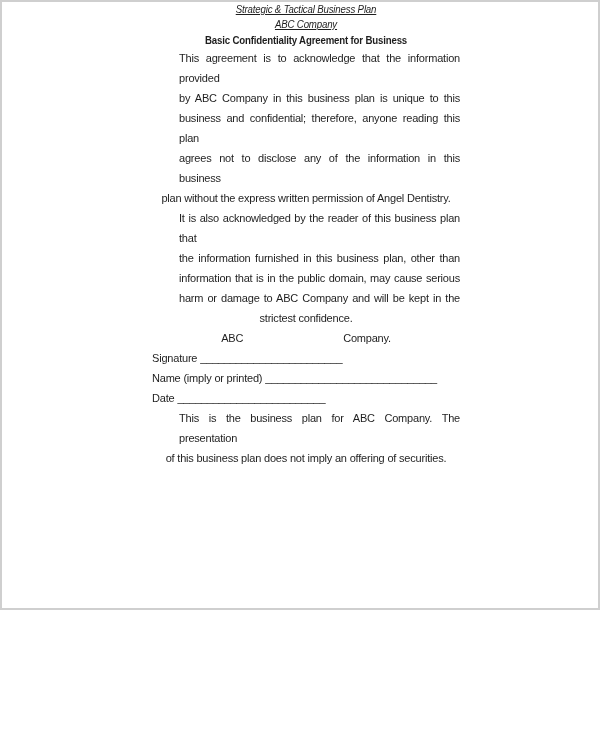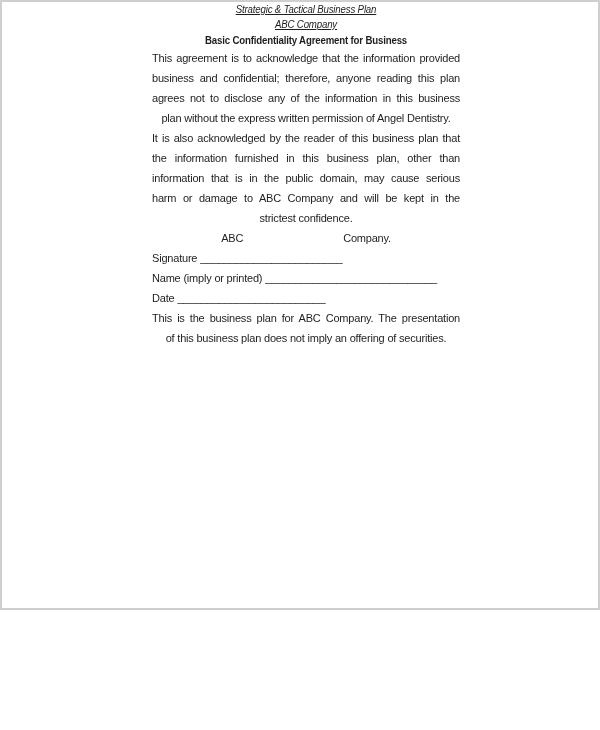--- a/index.html
+++ b/index.html
@@ -23,21 +23,21 @@
   .u { text-decoration:underline; }
 
   .heading { margin-top:17px; text-align:center; font-weight:bold; font-size:11.5px;
              line-height:16px; transform:scaleX(0.84); transform-origin:center; white-space:nowrap; }
 
   .para { }
   .p1 { margin-top:16px; }
   .p2 { margin-top:14px; }
   .p3 { margin-top:10px; }
   .line { line-height:20px; }
-  .j { text-align:justify; text-align-last:justify; }
+  .j { text-align:justify; text-align-last:justify;margin-left:27px; }
   .last { text-align:center; }
   .rel { position:relative; }
 
   .cursor { position:absolute; right:-2px; top:3px; width:2px; height:14px; background:#000000; }
 
   .gap { display:inline-block; width:100px; height:1px; }
 
   .sigrow { line-height:20px; white-space:nowrap; }
   .sig-signature { margin-top:38px; }
   .sig-name { margin-top:15px; }
@@ -54,20 +54,21 @@
 
     <div class="title-block">
       <div class="line-t"><span class="u">Strategic &amp; Tactical Business Plan</span></div>
       <div class="line-t"><span class="u">ABC Company</span></div>
     </div>
 
     <div class="heading">Basic Confidentiality Agreement for Business</div>
 
     <div class="para p1">
       <div class="line j">This agreement is to acknowledge that the information provided</div>
+      <div class="line j">by ABC Company in this business plan is unique to this</div>
       <div class="line j">business and confidential; therefore, anyone reading this plan</div>
       <div class="line j">agrees not to disclose any of the information in this business</div>
       <div class="line last">plan without the express written permission of Angel Dentistry.</div>
     </div>
 
     <div class="para p2">
       <div class="line j">It is also acknowledged by the reader of this business plan that</div>
       <div class="line j">the information furnished in this business plan, other than</div>
       <div class="line j">information that is in the public domain, may cause serious</div>
       <div class="line j">harm or damage to ABC Company and will be kept in the</div>

